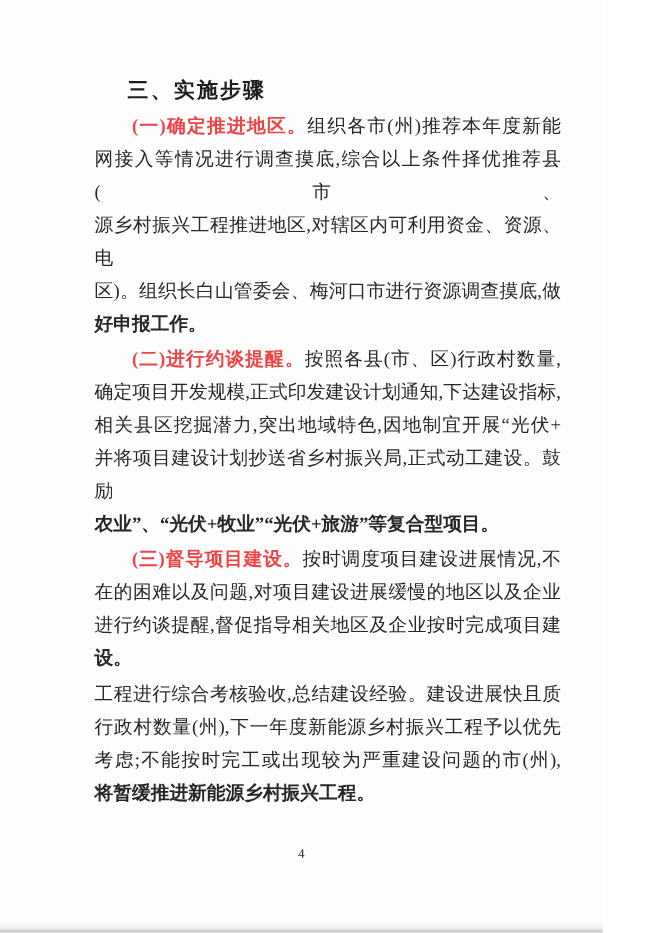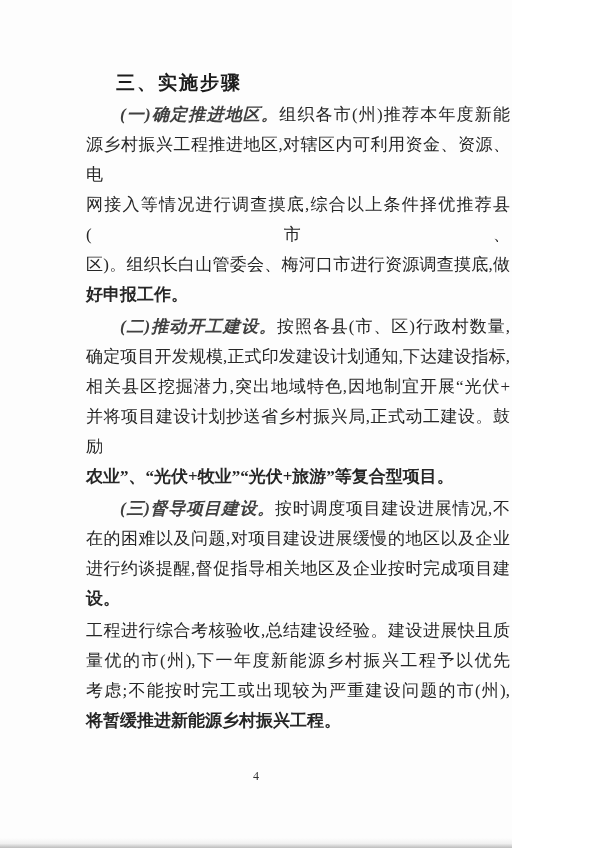--- a/index.html
+++ b/index.html
@@ -7,20 +7,21 @@
     padding: 0;
     background: #ffffff;
   }
   .canvas {
     position: relative;
     width: 512px;
     height: 848px;
     background: #fdfdfd;
     overflow: hidden;
     font-family: "Liberation Serif", serif;
+    padding-left: 36px;
   }
   .content {
     position: absolute;
     left: 86px;
     top: 68px;
     width: 424px;
     color: #262626;
   }
   .heading {
     font-family: "Liberation Sans", sans-serif;
@@ -45,22 +46,21 @@
   }
   .line.first {
     text-indent: 34px;
   }
   .line.last {
     text-align-last: left;
     font-weight: bold;
   }
   .lead {
     font-weight: 700;
-    font-style: italic;
-    color: #404040;
+    color: #ef4444;
   }
   .page-number {
     position: absolute;
     top: 769px;
     left: 0;
     width: 100%;
     text-align: center;
     font-size: 12px;
     color: #2f2f2f;
     font-family: "Liberation Serif", serif;
@@ -80,41 +80,41 @@
 </style>
 </head>
 <body>
 
 <div class="canvas">
   <div class="content">
     <div id="doc-body">
         <div class="heading">三、实施步骤</div>
         <div class="paragraph">
           <div class="line first"><span class="lead">(一)确定推进地区。</span>组织各市(州)推荐本年度新能</div>
+          <div class="line">网接入等情况进行调查摸底,综合以上条件择优推荐县(市、</div>
           <div class="line">源乡村振兴工程推进地区,对辖区内可利用资金、资源、电</div>
-          <div class="line">网接入等情况进行调查摸底,综合以上条件择优推荐县(市、</div>
           <div class="line">区)。组织长白山管委会、梅河口市进行资源调查摸底,做</div>
           <div class="line last">好申报工作。</div>
         </div>
         <div class="paragraph">
-          <div class="line first"><span class="lead">(二)推动开工建设。</span>按照各县(市、区)行政村数量,</div>
+          <div class="line first"><span class="lead">(二)进行约谈提醒。</span>按照各县(市、区)行政村数量,</div>
           <div class="line">确定项目开发规模,正式印发建设计划通知,下达建设指标,</div>
           <div class="line">相关县区挖掘潜力,突出地域特色,因地制宜开展“光伏+</div>
           <div class="line">并将项目建设计划抄送省乡村振兴局,正式动工建设。鼓励</div>
           <div class="line last">农业”、“光伏+牧业”“光伏+旅游”等复合型项目。</div>
         </div>
         <div class="paragraph">
           <div class="line first"><span class="lead">(三)督导项目建设。</span>按时调度项目建设进展情况,不</div>
           <div class="line">在的困难以及问题,对项目建设进展缓慢的地区以及企业</div>
           <div class="line">进行约谈提醒,督促指导相关地区及企业按时完成项目建</div>
           <div class="line last">设。</div>
         </div>
         <div class="paragraph">
           <div class="line">工程进行综合考核验收,总结建设经验。建设进展快且质</div>
-          <div class="line">量优的市(州),下一年度新能源乡村振兴工程予以优先</div>
+          <div class="line">行政村数量(州),下一年度新能源乡村振兴工程予以优先</div>
           <div class="line">考虑;不能按时完工或出现较为严重建设问题的市(州),</div>
           <div class="line last">将暂缓推进新能源乡村振兴工程。</div>
         </div>
       </div>
   </div>
   <div class="page-number">4</div>
   <div class="scan-edge-bottom"></div>
 </div>
 
 </body></html>

